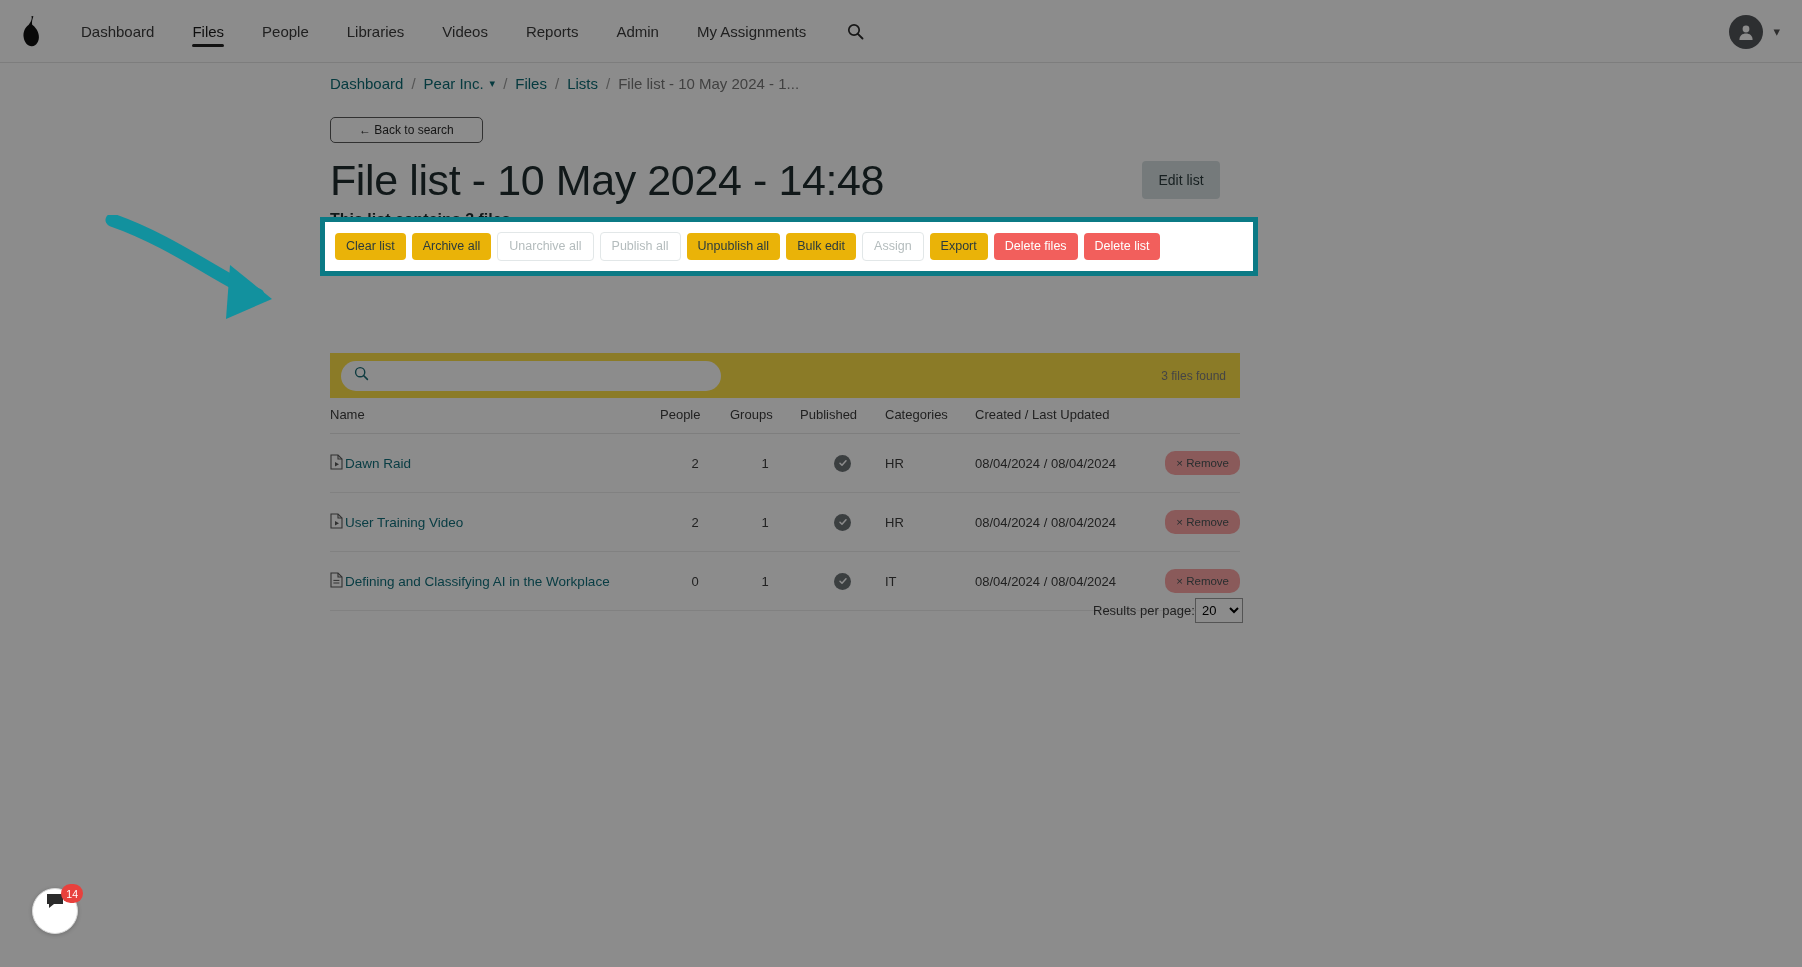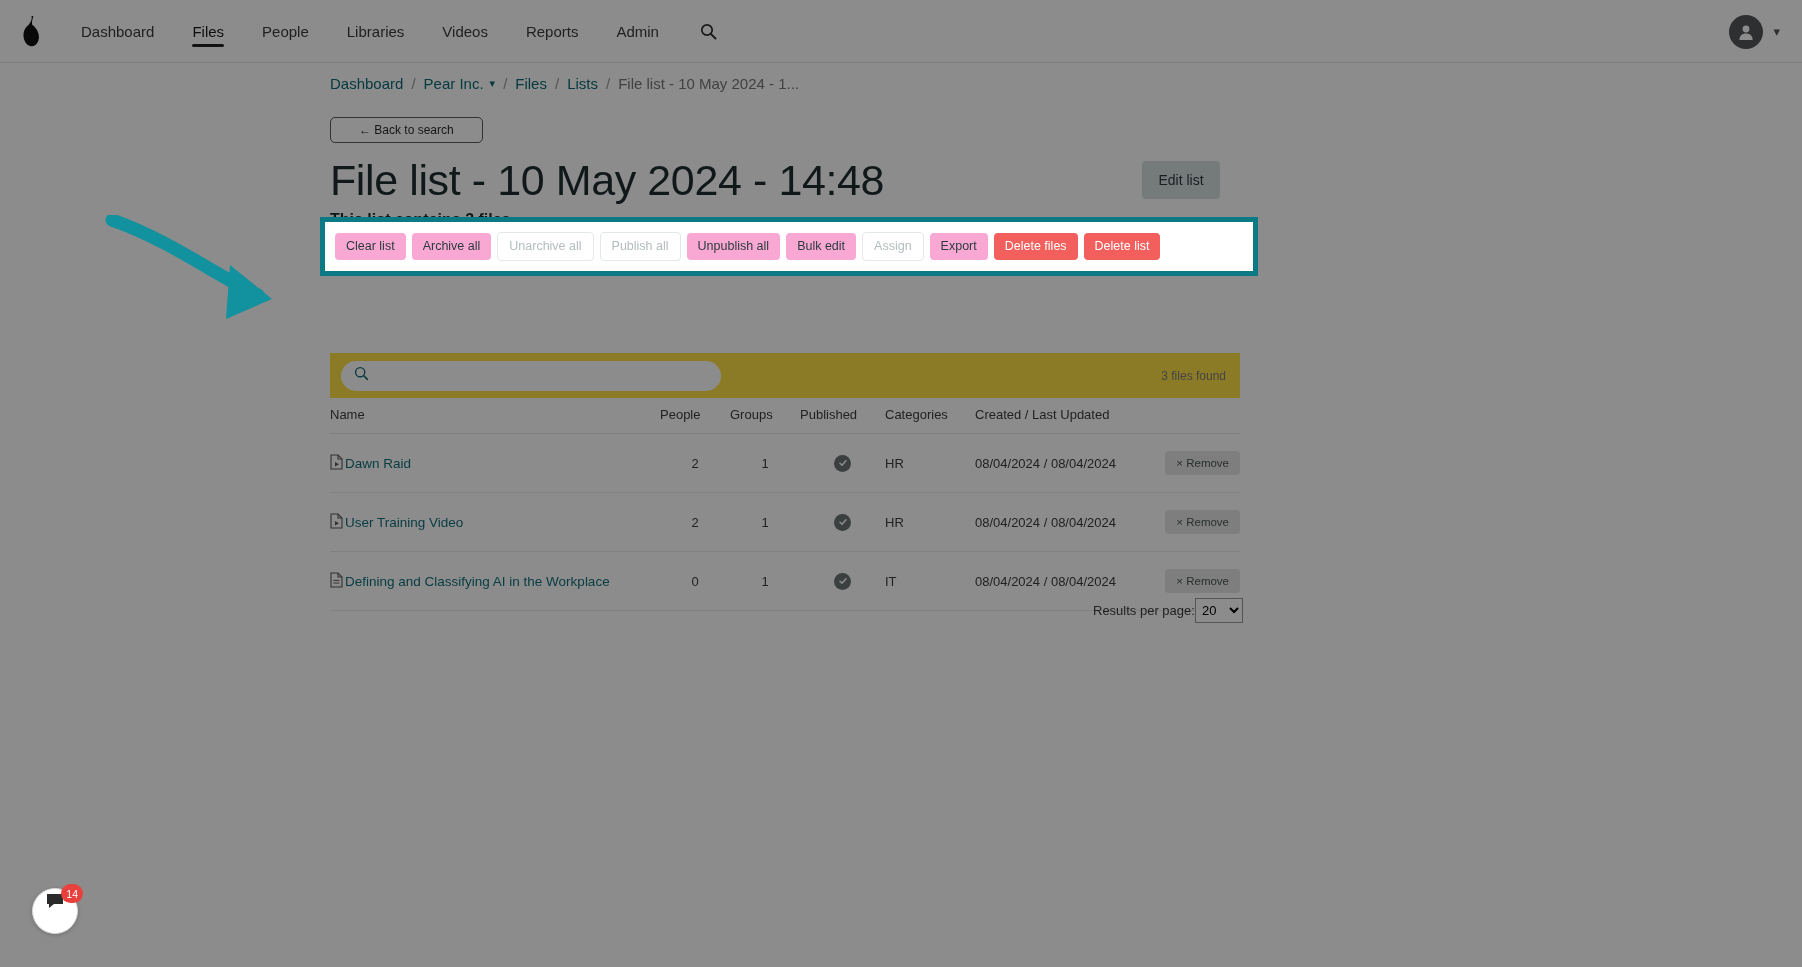--- a/index.html
+++ b/index.html
@@ -90,21 +90,21 @@
   .toolbar-highlight {
     position: absolute; left: 320px; top: 217px; width: 938px; height: 59px;
     background: #ffffff; border: 5px solid #0b7a85; z-index: 60;
     display: flex; align-items: center;
   }
   .toolbar { display: flex; align-items: center; gap: 6px; padding-left: 10px; }
   .tb {
     font-size: 12.5px; border-radius: 4px; padding: 7px 11px; white-space: nowrap;
     font-family: "Liberation Sans", sans-serif; border: none; line-height: 1;
   }
-  .tb.normal   { background: #f9a8d4; color: #2b3b3d; }
+  .tb.normal   { background: #eab308; color: #2b3b3d; }
   .tb.disabled { background: #ffffff; color: #b4bcbd; border: 1px solid #e2e7e8; }
   .tb.danger   { background: #f25f5c; color: #ffffff; }
 
   
   .searchbar {
     position: absolute; left: 330px; top: 290px; width: 910px; height: 45px;
     background: #fde047; display: flex; align-items: center;
   }
   .searchpill {
     margin-left: 11px; width: 380px; height: 30px; background: #ffffff;
@@ -132,21 +132,21 @@
   th.c-pub, td.c-pub { width: 85px; text-align: center; }
   th.c-cat, td.c-cat { width: 90px; }
   th.c-date, td.c-date { width: 170px; margin-left: 8px; }
   th.c-act, td.c-act { width: 95px; text-align: right; }
   th.c-people, th.c-groups, th.c-pub { text-align: center; }
 
   .filelink { color: #12707c; text-decoration: none; font-size: 13.5px; }
   .namecell { display: flex; align-items: center; gap: 2px; }
   .datecell { font-size: 11.5px; color: #4a4a4a; }
   .removebtn {
-    background: #e5e5e5; border: none; border-radius: 4px; color: #4a5456;
+    background: #fca5a5; border: none; border-radius: 10px; color: #4a5456;
     font-size: 11.5px; padding: 6px 11px; font-family: "Liberation Sans", sans-serif;
     white-space: nowrap;
   }
   .check {
     width: 17px; height: 17px; border-radius: 50%; background: #6c7376;
     display: inline-flex; align-items: center; justify-content: center;
   }
 
   .perpage {
     position: absolute; left: 1093px; top: 529px;
@@ -185,20 +185,21 @@
       </svg>
     </div>
     <div class="navlinks">
       <a class="navlink">Dashboard</a>
       <a class="navlink active">Files</a>
       <a class="navlink">People</a>
       <a class="navlink">Libraries</a>
       <a class="navlink">Videos</a>
       <a class="navlink">Reports</a>
       <a class="navlink">Admin</a>
+      <a class="navlink">My Assignments</a>
       <span class="nav-search">
         <svg width="17" height="17" viewBox="0 0 17 17">
           <circle cx="7" cy="7" r="5.2" fill="none" stroke="#2b2b2b" stroke-width="1.7"></circle>
           <line x1="10.8" y1="10.8" x2="15.5" y2="15.5" stroke="#2b2b2b" stroke-width="1.9" stroke-linecap="round"></line>
         </svg>
       </span>
     </div>
     <div class="avatar-wrap">
       <span class="avatar">
         <svg width="20" height="20" viewBox="0 0 20 20">

